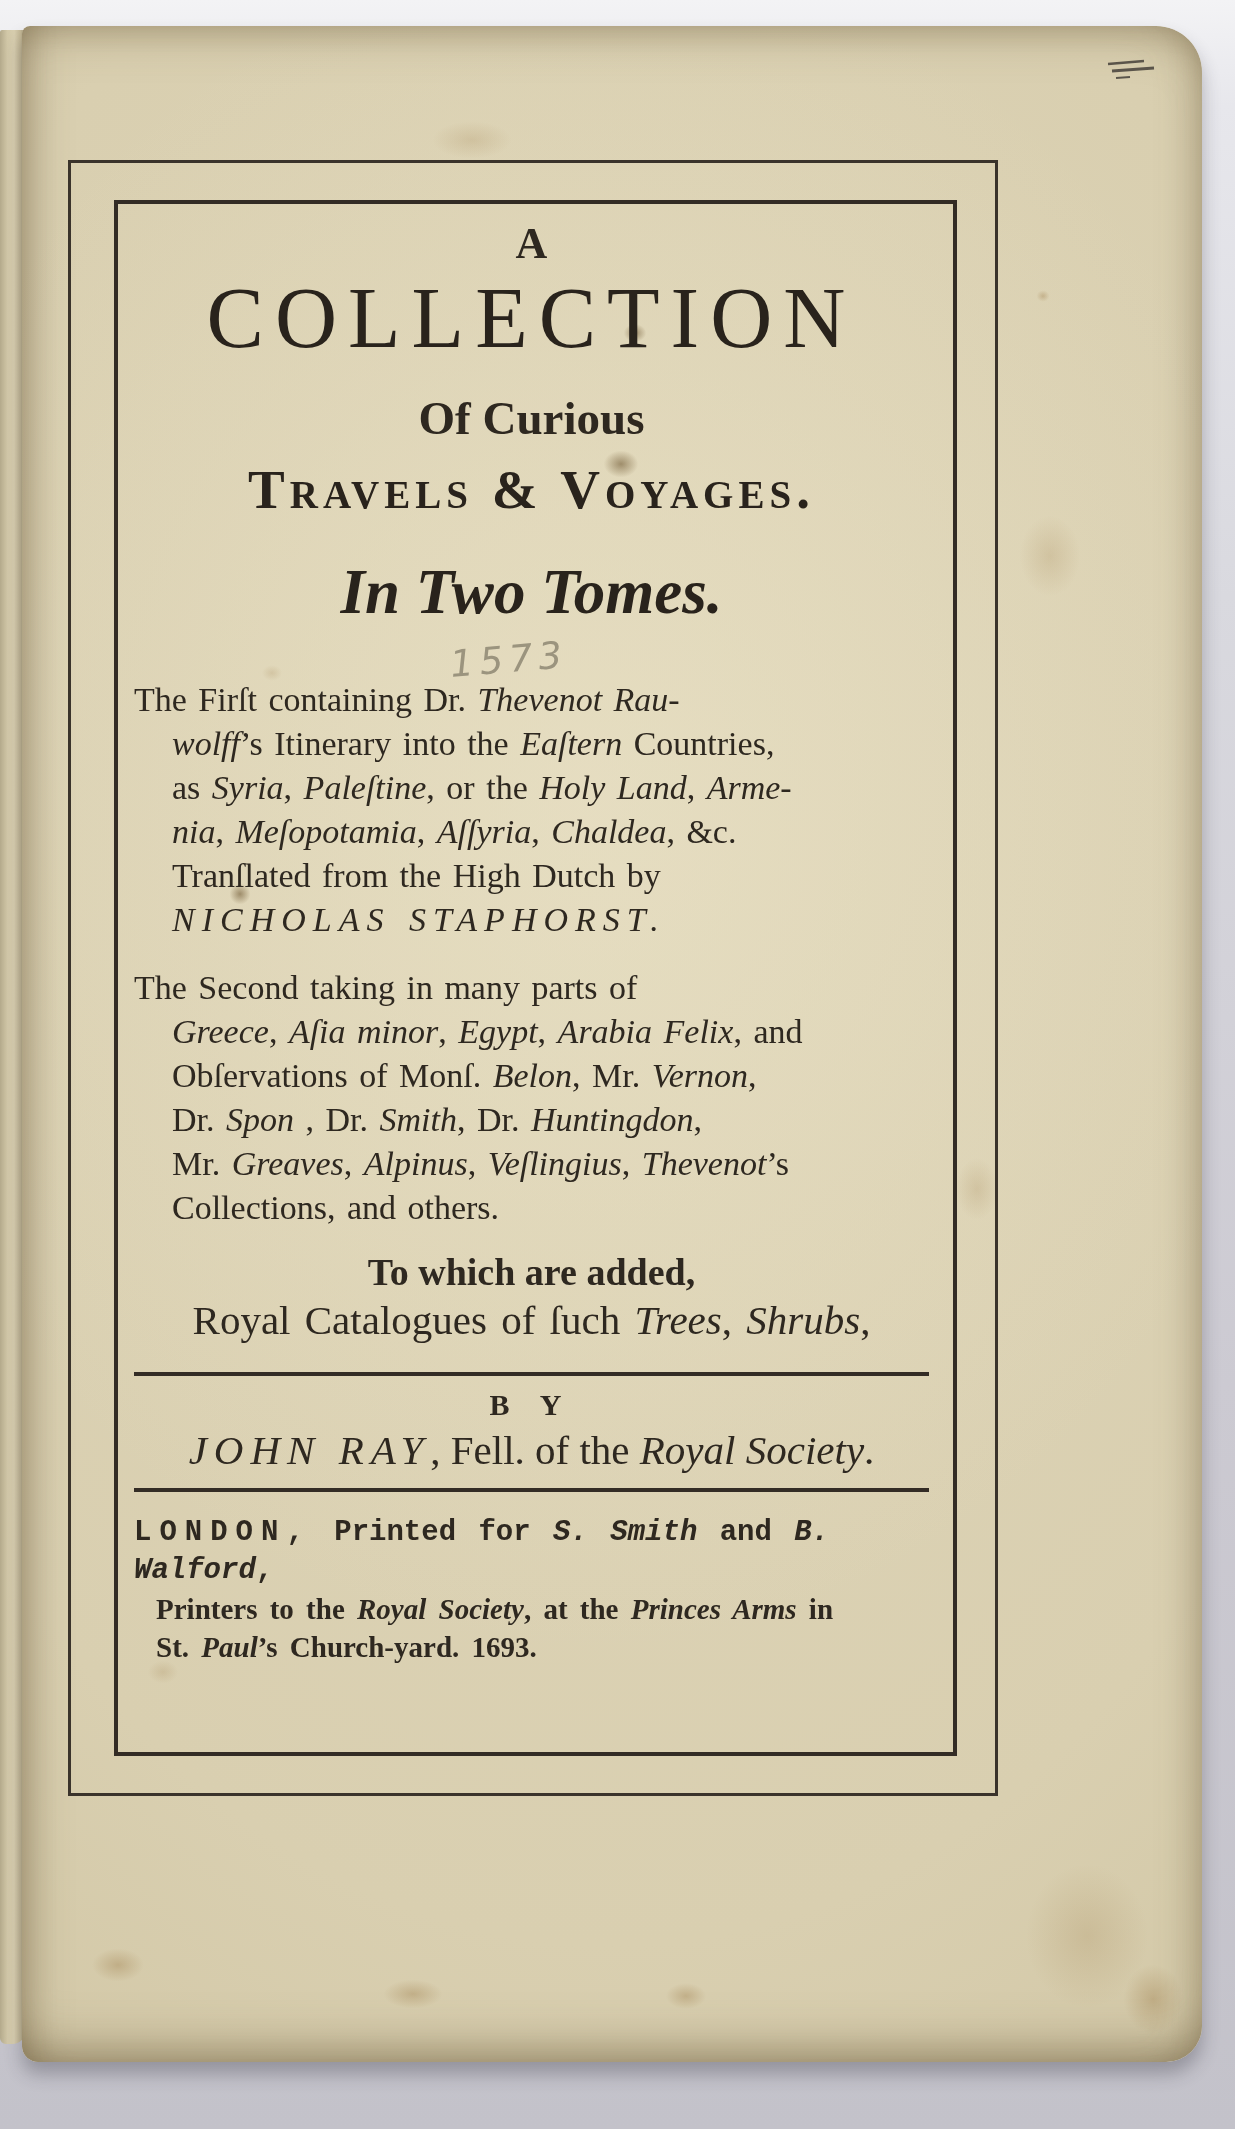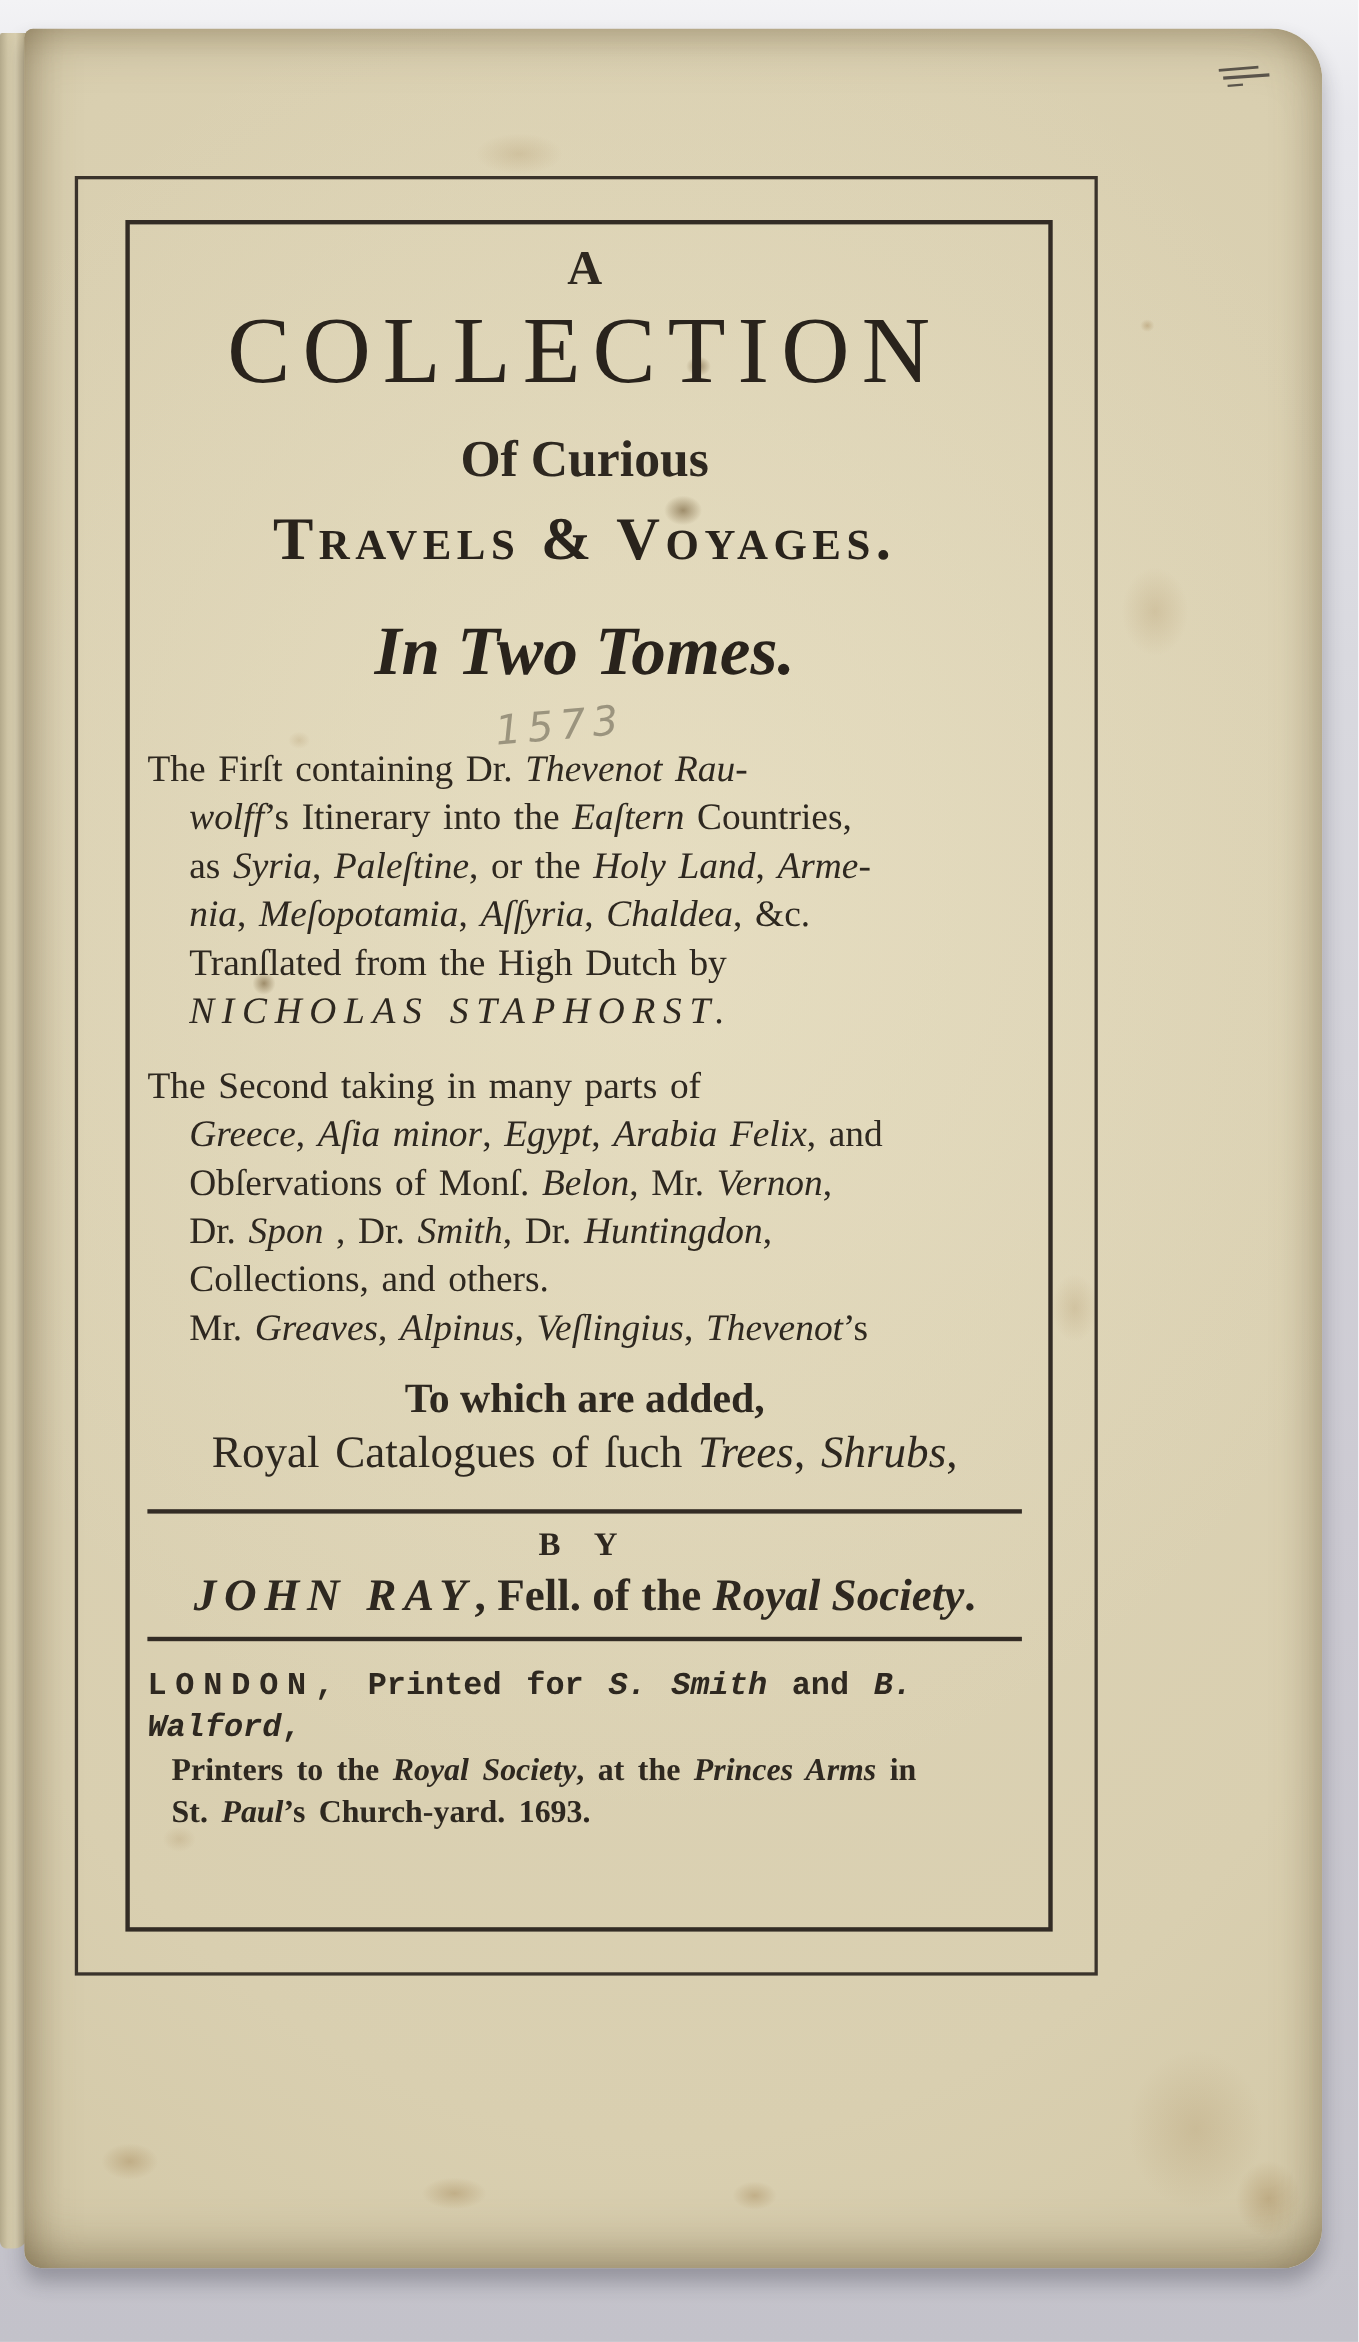--- a/index.html
+++ b/index.html
@@ -43,21 +43,21 @@
 
   .s-i{font-style:italic;}
   .s-ic{font-style:italic;letter-spacing:7px;}
   .s-sp{letter-spacing:8px;}
 
   .added{margin-top:24px;font-size:38px;font-weight:bold;line-height:36px;}
   .catalogues{margin-top:4px;font-size:41px;line-height:52px;word-spacing:4px;}
   .rule{height:0;border-top:4px solid #332c25;margin-top:26px;}
   .rule.rule-2{margin-top:12px;}
   .by{margin-top:12px;font-size:30px;font-weight:bold;letter-spacing:12px;line-height:34px;}
-  .author{margin-top:2px;font-size:41px;line-height:52px;font-weight:bold;}
+  .author{margin-top:2px;font-size:41px;line-height:52px;}
   .imprint{margin-top:22px;font-size:29px;font-weight:bold;line-height:38px;text-align:left;word-spacing:5px;}
   .imprint .tline{padding-left:22px;}
   .imprint .tline:first-child{padding-left:0;font-family:Liberation Mono, monospace;}
 
   .pencil{
     position:absolute;left:428px;top:612px;
     font-family:"DejaVu Sans",sans-serif;font-style:italic;
     font-size:37px;color:#8f8874;letter-spacing:6px;
     transform:rotate(-5deg);opacity:0.85;
   }
@@ -134,22 +134,22 @@
           <div class="tline"><span class="s-i">nia</span><span>, </span><span class="s-i">Meſopotamia</span><span>, </span><span class="s-i">Aſſyria</span><span>, </span><span class="s-i">Chaldea</span><span>, &amp;c.</span></div>
           <div class="tline"><span>Tranſlated from the High Dutch by</span></div>
           <div class="tline"><span class="s-ic">NICHOLAS STAPHORST.</span></div>
         </div>
 
       <div class="tome-para second">
           <div class="tline"><span>The Second taking in many parts of</span></div>
           <div class="tline"><span class="s-i">Greece</span><span>, </span><span class="s-i">Aſia minor</span><span>, </span><span class="s-i">Egypt</span><span>, </span><span class="s-i">Arabia Felix</span><span>, and</span></div>
           <div class="tline"><span>Obſervations of Monſ. </span><span class="s-i">Belon</span><span>, Mr. </span><span class="s-i">Vernon</span><span>,</span></div>
           <div class="tline"><span>Dr. </span><span class="s-i">Spon</span><span> , Dr. </span><span class="s-i">Smith</span><span>, Dr. </span><span class="s-i">Huntingdon</span><span>,</span></div>
+          <div class="tline"><span>Mr. </span><span class="s-i">Greaves</span><span>, </span><span class="s-i">Alpinus</span><span>, </span><span class="s-i">Veſlingius</span><span>, </span><span class="s-i">Thevenot</span><span>’s</span></div>
           <div class="tline"><span>Collections, and others.</span></div>
-          <div class="tline"><span>Mr. </span><span class="s-i">Greaves</span><span>, </span><span class="s-i">Alpinus</span><span>, </span><span class="s-i">Veſlingius</span><span>, </span><span class="s-i">Thevenot</span><span>’s</span></div>
         </div>
 
       <div class="added">To which are added,</div>
 
       <div class="catalogues">
           <div class="tline"><span>Royal Catalogues of ſuch </span><span class="s-i">Trees</span><span>, </span><span class="s-i">Shrubs</span><span>,</span></div>
         </div>
 
       <div class="rule rule-1"></div>
 

